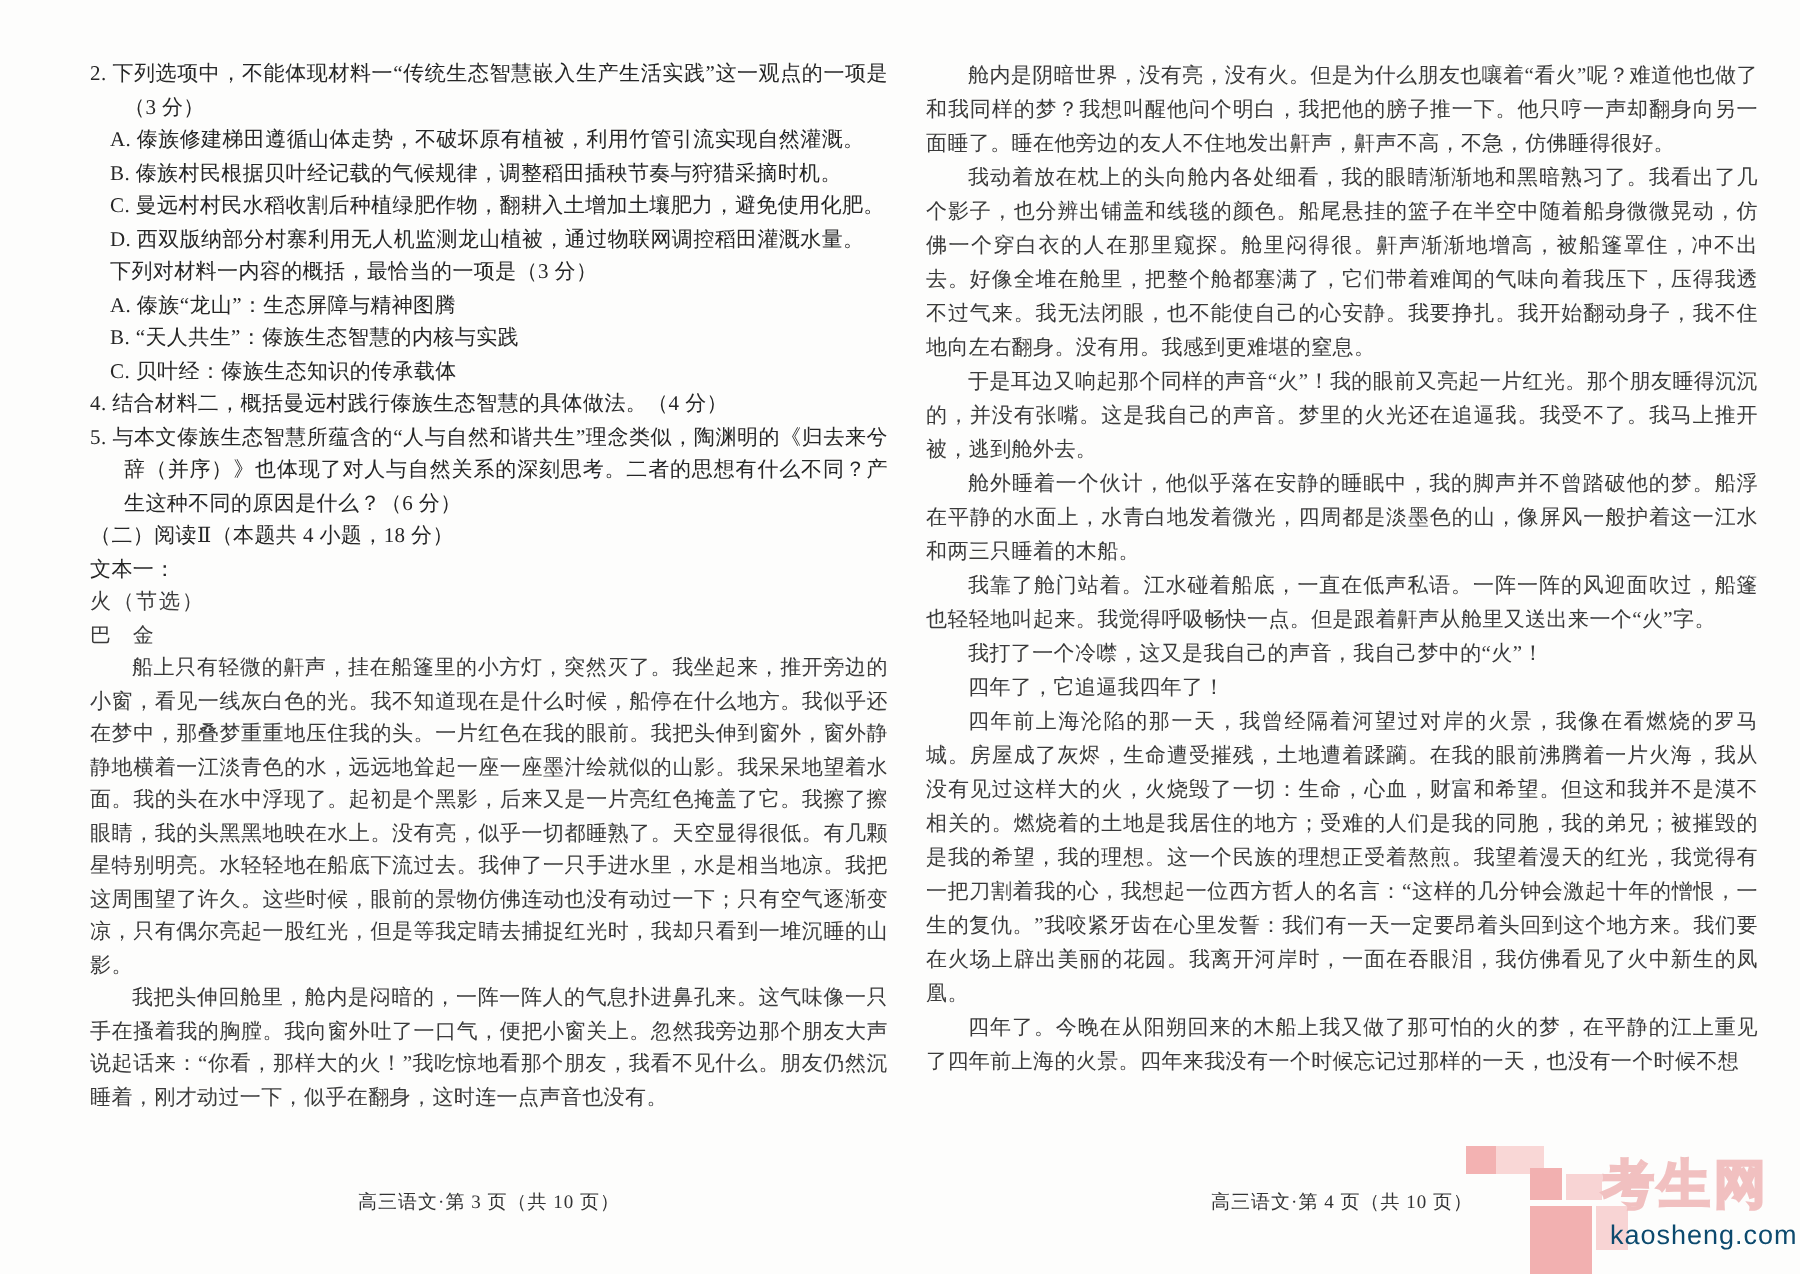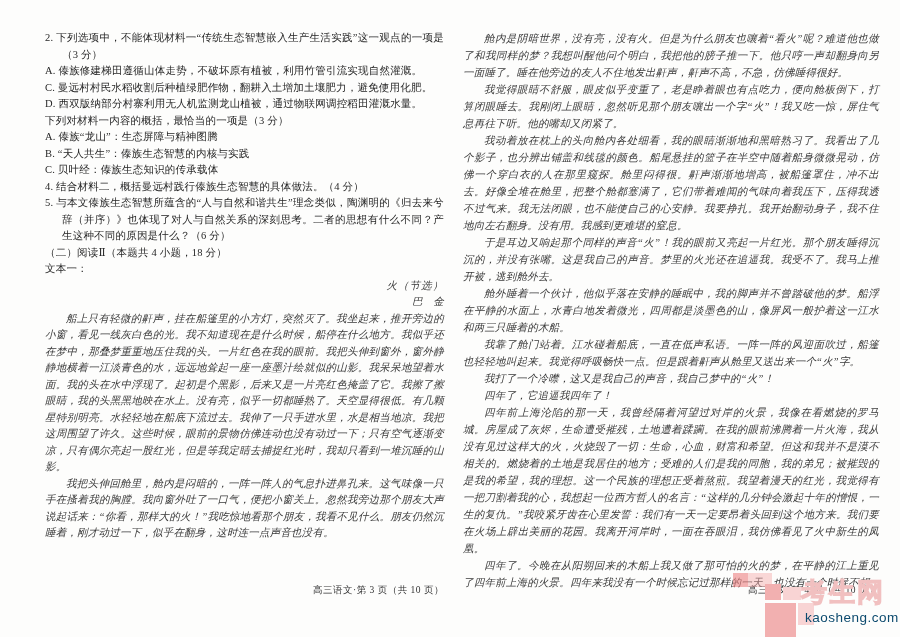--- a/index.html
+++ b/index.html
@@ -11,29 +11,29 @@
   }
   .sheet{position:absolute;inset:0;background:#fdfdfc;}
   .page-col{position:absolute;top:0;bottom:0;}
   .col-left{left:45px;width:399px;}
   .col-right{left:463px;width:416px;}
   .blocks{position:absolute;top:30px;left:0;right:0;}
   .col-left .blocks{line-height:16.5px;font-size:10.5px;}
   .col-right .blocks{line-height:17px;font-size:10.5px;}
   .line{letter-spacing:0.2px;word-break:break-all;}
   .hang{padding-left:17px;text-indent:-17px;text-align:justify;}
-  .opt{margin-left:0;text-align:justify;}
+  .opt{margin-left:10px;text-align:justify;}
   .plain{}
-  .center{text-align:right;}
+  .center{text-align:left;}
   .title{letter-spacing:1px;}
-  .kai{font-style:italic;color:#3a3a3a;}
+  .kai{color:#3a3a3a;}
   .para{text-indent:2em;text-align:justify;}
   .footer{
-    position:absolute;bottom:40px;left:0;right:0;
-    text-align:right;font-size:9.5px;color:#333;letter-spacing:0.5px;
+    position:absolute;bottom:29px;left:0;right:0;
+    text-align:center;font-size:9.5px;color:#333;letter-spacing:0.5px;
   }
   
   .wm{position:absolute;pointer-events:none;}
   .wm-rect{position:absolute;}
   .wm-hl1{left:733px;top:573px;width:15px;height:14px;background:rgba(236,128,128,.6);}
   .wm-hl2{left:748px;top:573px;width:24px;height:14px;background:rgba(243,168,168,.45);}
   .wm-logo-a{left:765px;top:584px;width:16px;height:16px;background:#f2b0b0;}
   .wm-logo-b{left:783px;top:587px;width:18px;height:13px;background:#f8d4d4;}
   .wm-logo-c{left:765px;top:603px;width:31px;height:34px;background:#f2b0b0;}
   .wm-logo-d{left:798px;top:603px;width:16px;height:22px;background:#f8d4d4;}
@@ -51,20 +51,21 @@
 </style>
 </head>
 <body>
 
 <div class="sheet">
 
   <div class="page-col col-left">
     <div class="blocks">
         <div class="line hang q">2. 下列选项中，不能体现材料一“传统生态智慧嵌入生产生活实践”这一观点的一项是（3 分）</div>
         <div class="line opt">A. 傣族修建梯田遵循山体走势，不破坏原有植被，利用竹管引流实现自然灌溉。</div>
+        <div class="line opt">B. 傣族村民根据贝叶经记载的气候规律，调整稻田插秧节奏与狩猎采摘时机。</div>
         <div class="line opt">C. 曼远村村民水稻收割后种植绿肥作物，翻耕入土增加土壤肥力，避免使用化肥。</div>
         <div class="line opt">D. 西双版纳部分村寨利用无人机监测龙山植被，通过物联网调控稻田灌溉水量。</div>
         <div class="line opt">下列对材料一内容的概括，最恰当的一项是（3 分）</div>
         <div class="line opt">A. 傣族“龙山”：生态屏障与精神图腾</div>
         <div class="line opt">B. “天人共生”：傣族生态智慧的内核与实践</div>
         <div class="line opt">C. 贝叶经：傣族生态知识的传承载体</div>
         <div class="line hang q">4. 结合材料二，概括曼远村践行傣族生态智慧的具体做法。（4 分）</div>
         <div class="line hang q">5. 与本文傣族生态智慧所蕴含的“人与自然和谐共生”理念类似，陶渊明的《归去来兮辞（并序）》也体现了对人与自然关系的深刻思考。二者的思想有什么不同？产生这种不同的原因是什么？（6 分）</div>
         <div class="line plain">（二）阅读Ⅱ（本题共 4 小题，18 分）</div>
         <div class="line plain">文本一：</div>
@@ -72,21 +73,20 @@
         <div class="line center author kai">巴　金</div>
         <div class="line para kai">船上只有轻微的鼾声，挂在船篷里的小方灯，突然灭了。我坐起来，推开旁边的小窗，看见一线灰白色的光。我不知道现在是什么时候，船停在什么地方。我似乎还在梦中，那叠梦重重地压住我的头。一片红色在我的眼前。我把头伸到窗外，窗外静静地横着一江淡青色的水，远远地耸起一座一座墨汁绘就似的山影。我呆呆地望着水面。我的头在水中浮现了。起初是个黑影，后来又是一片亮红色掩盖了它。我擦了擦眼睛，我的头黑黑地映在水上。没有亮，似乎一切都睡熟了。天空显得很低。有几颗星特别明亮。水轻轻地在船底下流过去。我伸了一只手进水里，水是相当地凉。我把这周围望了许久。这些时候，眼前的景物仿佛连动也没有动过一下；只有空气逐渐变凉，只有偶尔亮起一股红光，但是等我定睛去捕捉红光时，我却只看到一堆沉睡的山影。</div>
         <div class="line para kai">我把头伸回舱里，舱内是闷暗的，一阵一阵人的气息扑进鼻孔来。这气味像一只手在搔着我的胸膛。我向窗外吐了一口气，便把小窗关上。忽然我旁边那个朋友大声说起话来：“你看，那样大的火！”我吃惊地看那个朋友，我看不见什么。朋友仍然沉睡着，刚才动过一下，似乎在翻身，这时连一点声音也没有。</div>
       </div>
     <div class="footer">高三语文·第 3 页（共 10 页）</div>
   </div>
 
   <div class="page-col col-right">
     <div class="blocks">
         <div class="line para kai">舱内是阴暗世界，没有亮，没有火。但是为什么朋友也嚷着“看火”呢？难道他也做了和我同样的梦？我想叫醒他问个明白，我把他的膀子推一下。他只哼一声却翻身向另一面睡了。睡在他旁边的友人不住地发出鼾声，鼾声不高，不急，仿佛睡得很好。</div>
-        <div class="line para kai">我觉得眼睛不舒服，眼皮似乎变重了，老是睁着眼也有点吃力，便向舱板倒下，打算闭眼睡去。我刚闭上眼睛，忽然听见那个朋友嚷出一个字“火”！我又吃一惊，屏住气息再往下听。他的嘴却又闭紧了。</div>
         <div class="line para kai">我动着放在枕上的头向舱内各处细看，我的眼睛渐渐地和黑暗熟习了。我看出了几个影子，也分辨出铺盖和线毯的颜色。船尾悬挂的篮子在半空中随着船身微微晃动，仿佛一个穿白衣的人在那里窥探。舱里闷得很。鼾声渐渐地增高，被船篷罩住，冲不出去。好像全堆在舱里，把整个舱都塞满了，它们带着难闻的气味向着我压下，压得我透不过气来。我无法闭眼，也不能使自己的心安静。我要挣扎。我开始翻动身子，我不住地向左右翻身。没有用。我感到更难堪的窒息。</div>
         <div class="line para kai">于是耳边又响起那个同样的声音“火”！我的眼前又亮起一片红光。那个朋友睡得沉沉的，并没有张嘴。这是我自己的声音。梦里的火光还在追逼我。我受不了。我马上推开被，逃到舱外去。</div>
         <div class="line para kai">舱外睡着一个伙计，他似乎落在安静的睡眠中，我的脚声并不曾踏破他的梦。船浮在平静的水面上，水青白地发着微光，四周都是淡墨色的山，像屏风一般护着这一江水和两三只睡着的木船。</div>
         <div class="line para kai">我靠了舱门站着。江水碰着船底，一直在低声私语。一阵一阵的风迎面吹过，船篷也轻轻地叫起来。我觉得呼吸畅快一点。但是跟着鼾声从舱里又送出来一个“火”字。</div>
         <div class="line para kai">我打了一个冷噤，这又是我自己的声音，我自己梦中的“火”！</div>
         <div class="line para kai">四年了，它追逼我四年了！</div>
         <div class="line para kai">四年前上海沦陷的那一天，我曾经隔着河望过对岸的火景，我像在看燃烧的罗马城。房屋成了灰烬，生命遭受摧残，土地遭着蹂躏。在我的眼前沸腾着一片火海，我从没有见过这样大的火，火烧毁了一切：生命，心血，财富和希望。但这和我并不是漠不相关的。燃烧着的土地是我居住的地方；受难的人们是我的同胞，我的弟兄；被摧毁的是我的希望，我的理想。这一个民族的理想正受着熬煎。我望着漫天的红光，我觉得有一把刀割着我的心，我想起一位西方哲人的名言：“这样的几分钟会激起十年的憎恨，一生的复仇。”我咬紧牙齿在心里发誓：我们有一天一定要昂着头回到这个地方来。我们要在火场上辟出美丽的花园。我离开河岸时，一面在吞眼泪，我仿佛看见了火中新生的凤凰。</div>
         <div class="line para kai">四年了。今晚在从阳朔回来的木船上我又做了那可怕的火的梦，在平静的江上重见了四年前上海的火景。四年来我没有一个时候忘记过那样的一天，也没有一个时候不想</div>
       </div>
     <div class="footer">高三语文·第 4 页（共 10 页）</div>

